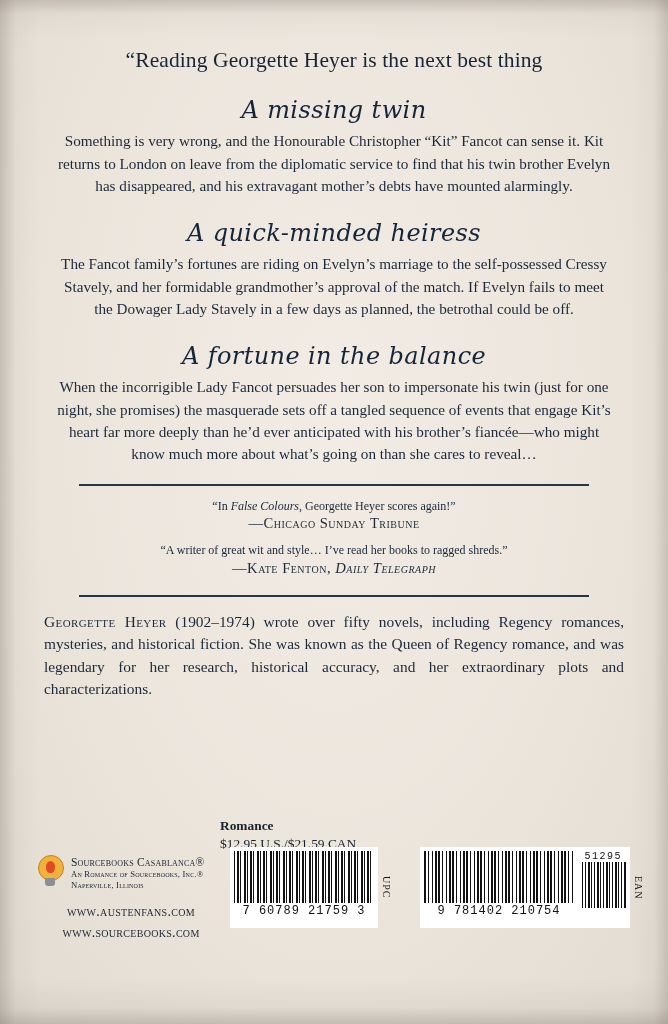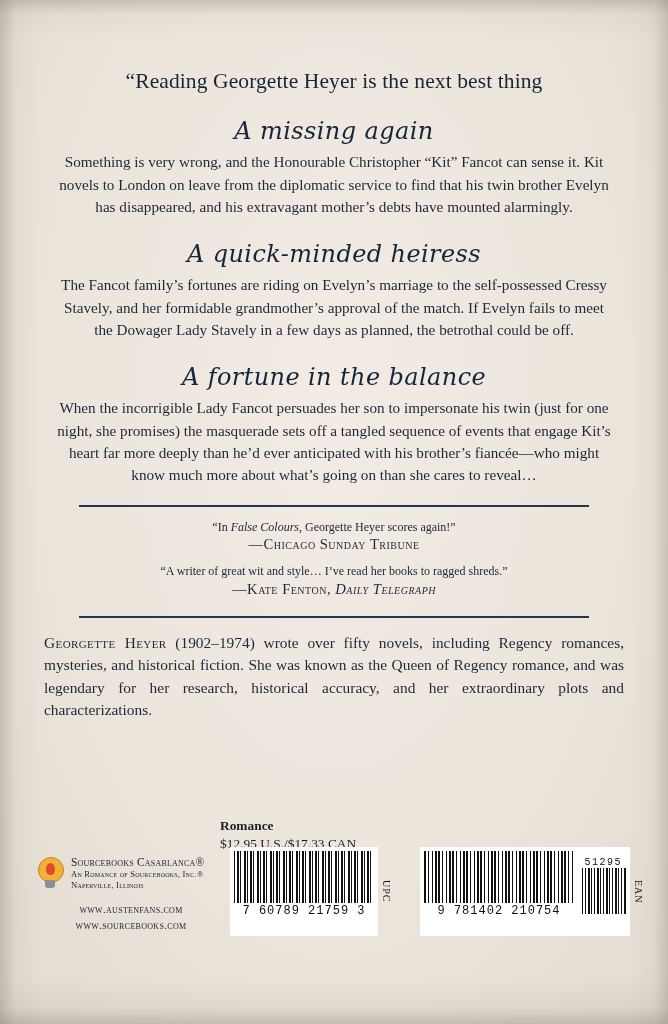--- a/index.html
+++ b/index.html
@@ -42,21 +42,21 @@
   }
 
   
   .top-quote {
     text-align: center;
     font-size: 21.5px;
     line-height: 1.32;
     color: #182536;
     letter-spacing: 0.1px;
   }
-  .top-quote .line { display: block; margin-top: 21px; }
+  .top-quote .line { display: block; }
   .top-quote-attrib {
     display: block;
     margin-top: 4px;
     font-size: 15.5px;
     font-variant: small-caps;
     letter-spacing: 0.6px;
   }
   .top-quote-attrib .src { font-style: italic; }
 
   
@@ -136,21 +136,21 @@
   .meta-col { font-size: 13.4px; line-height: 1.35; color: #16202c; }
   .meta-col .b { font-weight: bold; }
 
   
   .pub {
     position: absolute;
     left: 6px;
     top: 38px;
     width: 190px;
   }
-  .pub-top { display: flex; align-items: flex-end; gap: 7px; }
+  .pub-top { display: flex; align-items: flex-start; gap: 7px; }
   .logo {
     width: 28px; height: 34px;
     position: relative;
   }
   .logo .bulb {
     position: absolute;
     left: 2px; top: 0;
     width: 24px; height: 24px;
     border-radius: 50%;
     background: #f2b13a;
@@ -177,42 +177,41 @@
     line-height: 1.25;
     color: #1a2432;
     letter-spacing: 0.2px;
   }
   .pub-name .l2 { font-size: 8.6px; display: block; }
   .pub-name .l3 { font-size: 8.6px; display: block; }
   .pub-urls {
     margin-top: 10px;
     text-align: center;
     font-variant: small-caps;
-    font-size: 11px;
+    font-size: 14px;
     line-height: 1.5;
     color: #1b2533;
     letter-spacing: 0.3px;
   }
   .pub-urls a { color: inherit; text-decoration: none; display: block; }
 
   
   .barcodes {
     position: absolute;
     top: 30px;
     left: 200px;
     right: 0;
     display: flex;
     gap: 28px;
     align-items: flex-start;
   }
   .bc-wrap { display: flex; align-items: stretch; }
   .bc {
     background: #fff;
-    padding: 4px 4px 16px 4px;
-    justify-content: center;
+    padding: 4px 4px 8px 4px;
   }
   .bars {
     height: 52px;
     width: 140px;
     background-image: repeating-linear-gradient(
       to right,
       #111 0px, #111 1px, #fff 1px, #fff 3px,
       #111 3px, #111 5px, #fff 5px, #fff 6px,
       #111 6px, #111 7px, #fff 7px, #fff 10px,
       #111 10px, #111 12px, #fff 12px, #fff 13px
@@ -270,22 +269,22 @@
 
 <div class="page">
 
   <div class="content">
 
     <div class="top-quote">
       <span class="line">“Reading Georgette Heyer is the next best thing</span>
     </div>
 
     <div class="sec">
-      <div class="sec-title">A missing again</div>
-      <div class="sec-body">Something is very wrong, and the Honourable Christopher “Kit” Fancot can sense it. Kit novels to London on leave from the diplomatic service to find that his twin brother Evelyn has disappeared, and his extravagant mother’s debts have mounted alarmingly.</div>
+      <div class="sec-title">A missing twin</div>
+      <div class="sec-body">Something is very wrong, and the Honourable Christopher “Kit” Fancot can sense it. Kit returns to London on leave from the diplomatic service to find that his twin brother Evelyn has disappeared, and his extravagant mother’s debts have mounted alarmingly.</div>
     </div>
 
     <div class="sec">
       <div class="sec-title">A quick-minded heiress</div>
       <div class="sec-body">The Fancot family’s fortunes are riding on Evelyn’s marriage to the self-possessed Cressy Stavely, and her formidable grandmother’s approval of the match. If Evelyn fails to meet the Dowager Lady Stavely in a few days as planned, the betrothal could be off.</div>
     </div>
 
     <div class="sec">
       <div class="sec-title">A fortune in the balance</div>
       <div class="sec-body">When the incorrigible Lady Fancot persuades her son to impersonate his twin (just for one night, she promises) the masquerade sets off a tangled sequence of events that engage Kit’s heart far more deeply than he’d ever anticipated with his brother’s fiancée—who might know much more about what’s going on than she cares to reveal…</div>
@@ -308,21 +307,21 @@
 
     <div class="bio"><span class="name">Georgette Heyer</span><span> (1902–1974) wrote over fifty novels, including Regency romances, mysteries, and historical fiction. She was known as the Queen of Regency romance, and was legendary for her research, historical accuracy, and her extraordinary plots and characterizations.</span></div>
 
   </div>
 
   <div class="bottom">
 
     <div class="meta-row">
       <div class="meta-col">
         <div class="b">Romance</div>
-        <div>$12.95 U.S./$17.33 CAN</div>
+        <div>$12.95 U.S./$21.59 CAN</div>
       </div>
     </div>
 
     <div class="pub">
       <div class="pub-top">
         <div class="logo">
           <div class="bulb"></div>
           <div class="base"></div>
         </div>
         <div class="pub-name">

